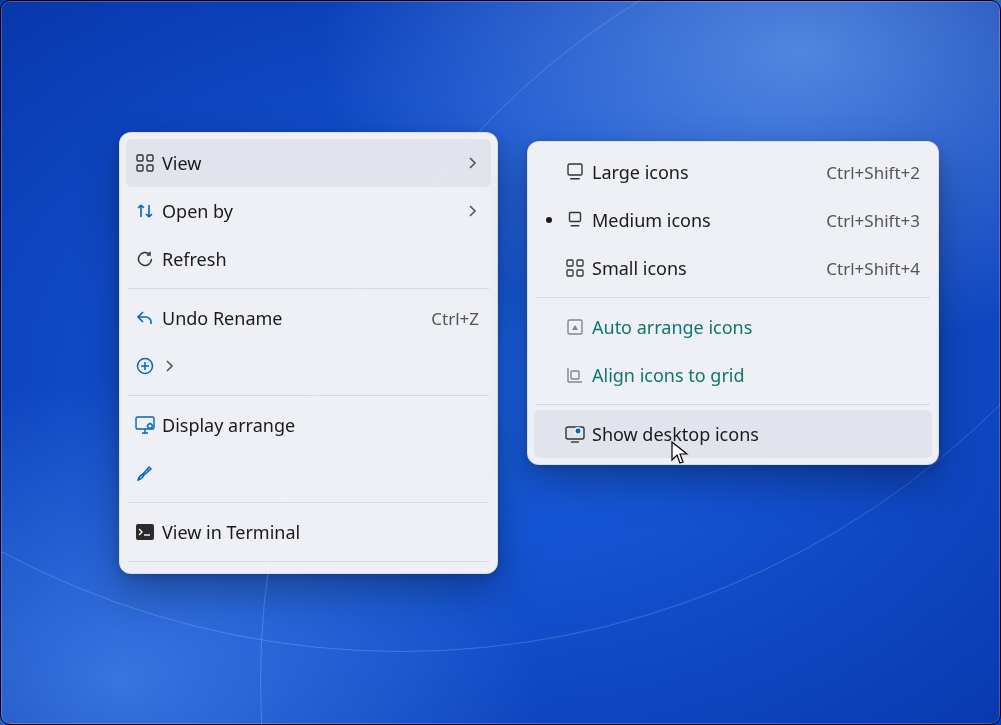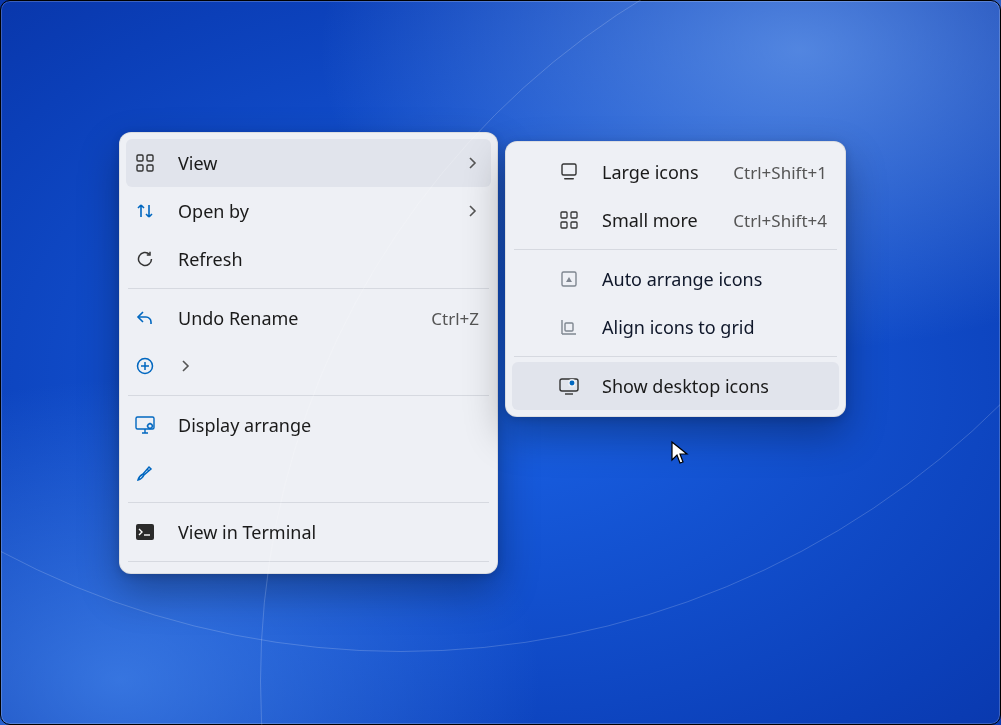--- a/index.html
+++ b/index.html
@@ -38,33 +38,33 @@
 
   .context-menu {
     position: absolute;
     background: #eef0f5;
     border: 1px solid rgba(0,0,0,0.08);
     border-radius: 12px;
     box-shadow: 0 18px 40px rgba(0,0,0,0.30), 0 2px 8px rgba(0,0,0,0.15);
     padding: 6px;
   }
   .menu-primary   { left:119px; top:132px; width:379px; }
-  .menu-secondary { left:505px; top:141px; width:341px; }
+  .menu-secondary { left:527px; top:141px; width:412px; }
 
   .menu-item {
     display:flex;
     align-items:center;
     height:48px;
     border-radius:6px;
     padding:0 12px 0 6px;
-    gap:20px;
+    gap:4px;
     position:relative;
   }
   .menu-item.hover { background:#e1e4ec; }
-  .menu-item.disabled { color:#0f172a; }
+  .menu-item.disabled { color:#0f766e; }
   .menu-item .ico {
     width:26px; height:26px; flex:0 0 26px;
     display:flex; align-items:center; justify-content:center;
     color:#0067c0;
   }
   .menu-item.disabled .ico { color:#7f8690; }
   .menu-item .label { flex:1 1 auto; }
   .menu-item .shortcut { color:#555; font-size:17px; }
   .menu-item .chev {
     width:14px; flex:0 0 14px;
@@ -207,35 +207,48 @@
 
   <div class="menu-item">
     <span class="bullet-col"></span>
     <span class="ico">
       <svg width="20" height="18" viewBox="0 0 20 18" fill="none" stroke="#333" stroke-width="1.4">
         <rect x="3" y="1" width="14" height="11" rx="1.5"></rect>
           <rect x="5" y="15" width="10" height="1.6" rx="0.8" fill="#333" stroke="none"></rect>
       </svg>
     </span>
     <span class="label">Large icons</span>
-    <span class="shortcut">Ctrl+Shift+1</span>
-  </div>
-
+    <span class="shortcut">Ctrl+Shift+2</span>
+  </div>
+
+  <div class="menu-item">
+    <span class="bullet-col">
+        <span class="bullet-dot"></span>
+      </span>
+    <span class="ico">
+      <svg width="20" height="18" viewBox="0 0 20 18" fill="none" stroke="#333" stroke-width="1.4">
+        <rect x="4.5" y="1.5" width="11" height="9" rx="1.2"></rect>
+          <rect x="5.5" y="14" width="9" height="1.6" rx="0.8" fill="#333" stroke="none"></rect>
+      </svg>
+    </span>
+    <span class="label">Medium icons</span>
+    <span class="shortcut">Ctrl+Shift+3</span>
+  </div>
 
   <div class="menu-item">
     <span class="bullet-col"></span>
     <span class="ico">
       <svg width="20" height="20" viewBox="0 0 20 20" fill="none" stroke="#333" stroke-width="1.3">
         <rect x="2" y="2" width="6" height="6" rx="1"></rect>
           <rect x="12" y="2" width="6" height="6" rx="1"></rect>
         <rect x="2" y="12" width="6" height="6" rx="1"></rect>
           <rect x="12" y="12" width="6" height="6" rx="1"></rect>
       </svg>
     </span>
-    <span class="label">Small more</span>
+    <span class="label">Small icons</span>
     <span class="shortcut">Ctrl+Shift+4</span>
   </div>
 
   <div class="sep"></div>
 
   <div class="menu-item disabled">
     <span class="bullet-col"></span>
     <span class="ico">
       <svg width="20" height="20" viewBox="0 0 20 20" fill="none" stroke="#7f8690" stroke-width="1.4">
         <rect x="3" y="3" width="14" height="14" rx="1.5"></rect>

